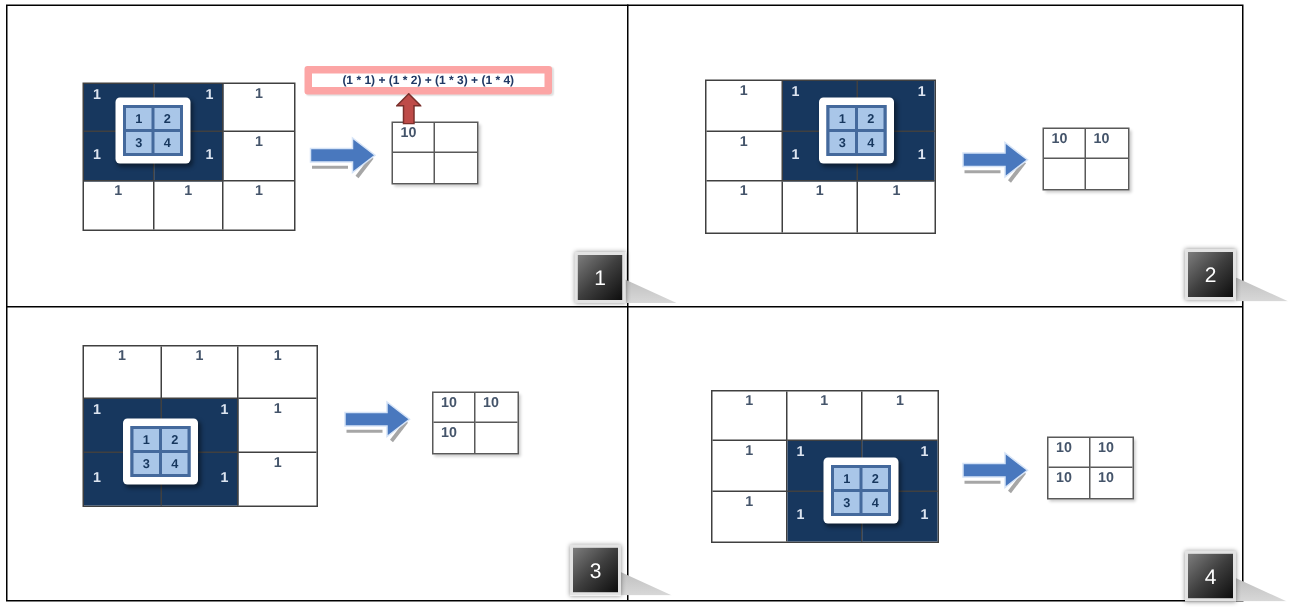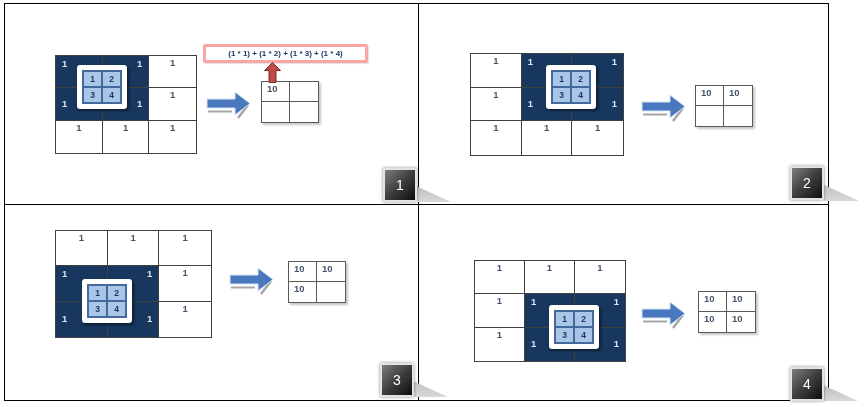--- a/index.html
+++ b/index.html
@@ -24,21 +24,21 @@
   .pos-ml{top:50%;transform:translateY(-50%);left:6px;}
   .pos-mr{top:50%;transform:translateY(-50%);right:6px;}
   
   .kernel{position:absolute;background:#fff;border-radius:3px;padding:5px;
           box-shadow:1.5px 2px 3px rgba(0,0,0,.45);z-index:3;}
   .kgrid{display:grid;grid-template-columns:17px 17px;grid-template-rows:14px 14px;
          gap:2px;background:#44699C;border:2px solid #44699C;}
   .kcell{background:#A9C6E8;display:flex;align-items:center;justify-content:center;
          font-size:8.5px;font-weight:bold;color:#17375E;}
   
-  .formula{position:absolute;box-sizing:border-box;background:#fff;border:3px solid #fca5a5;
+  .formula{position:absolute;box-sizing:border-box;background:#fff;border:5px solid #fca5a5;
            border-radius:2px;display:flex;align-items:center;justify-content:center;
            font-size:8px;font-weight:bold;color:#1F3864;box-shadow:1px 1px 1px rgba(0,0,0,.12);
            white-space:nowrap;z-index:3;}
   
   .ogrid{position:absolute;display:grid;grid-template-columns:28px 28px;grid-template-rows:20px 20px;
          border:1px solid #595959;background:#fff;box-shadow:1.5px 1.5px 2px rgba(0,0,0,.22);}
   .ocell{box-sizing:border-box;border-right:1px solid #595959;border-bottom:1px solid #595959;
          font-size:9.5px;font-weight:bold;color:#44546A;padding:2px 0 0 5px;line-height:1;}
   .ocell:nth-child(2n){border-right:none;}
   .ocell:nth-child(n+3){border-bottom:none;}

